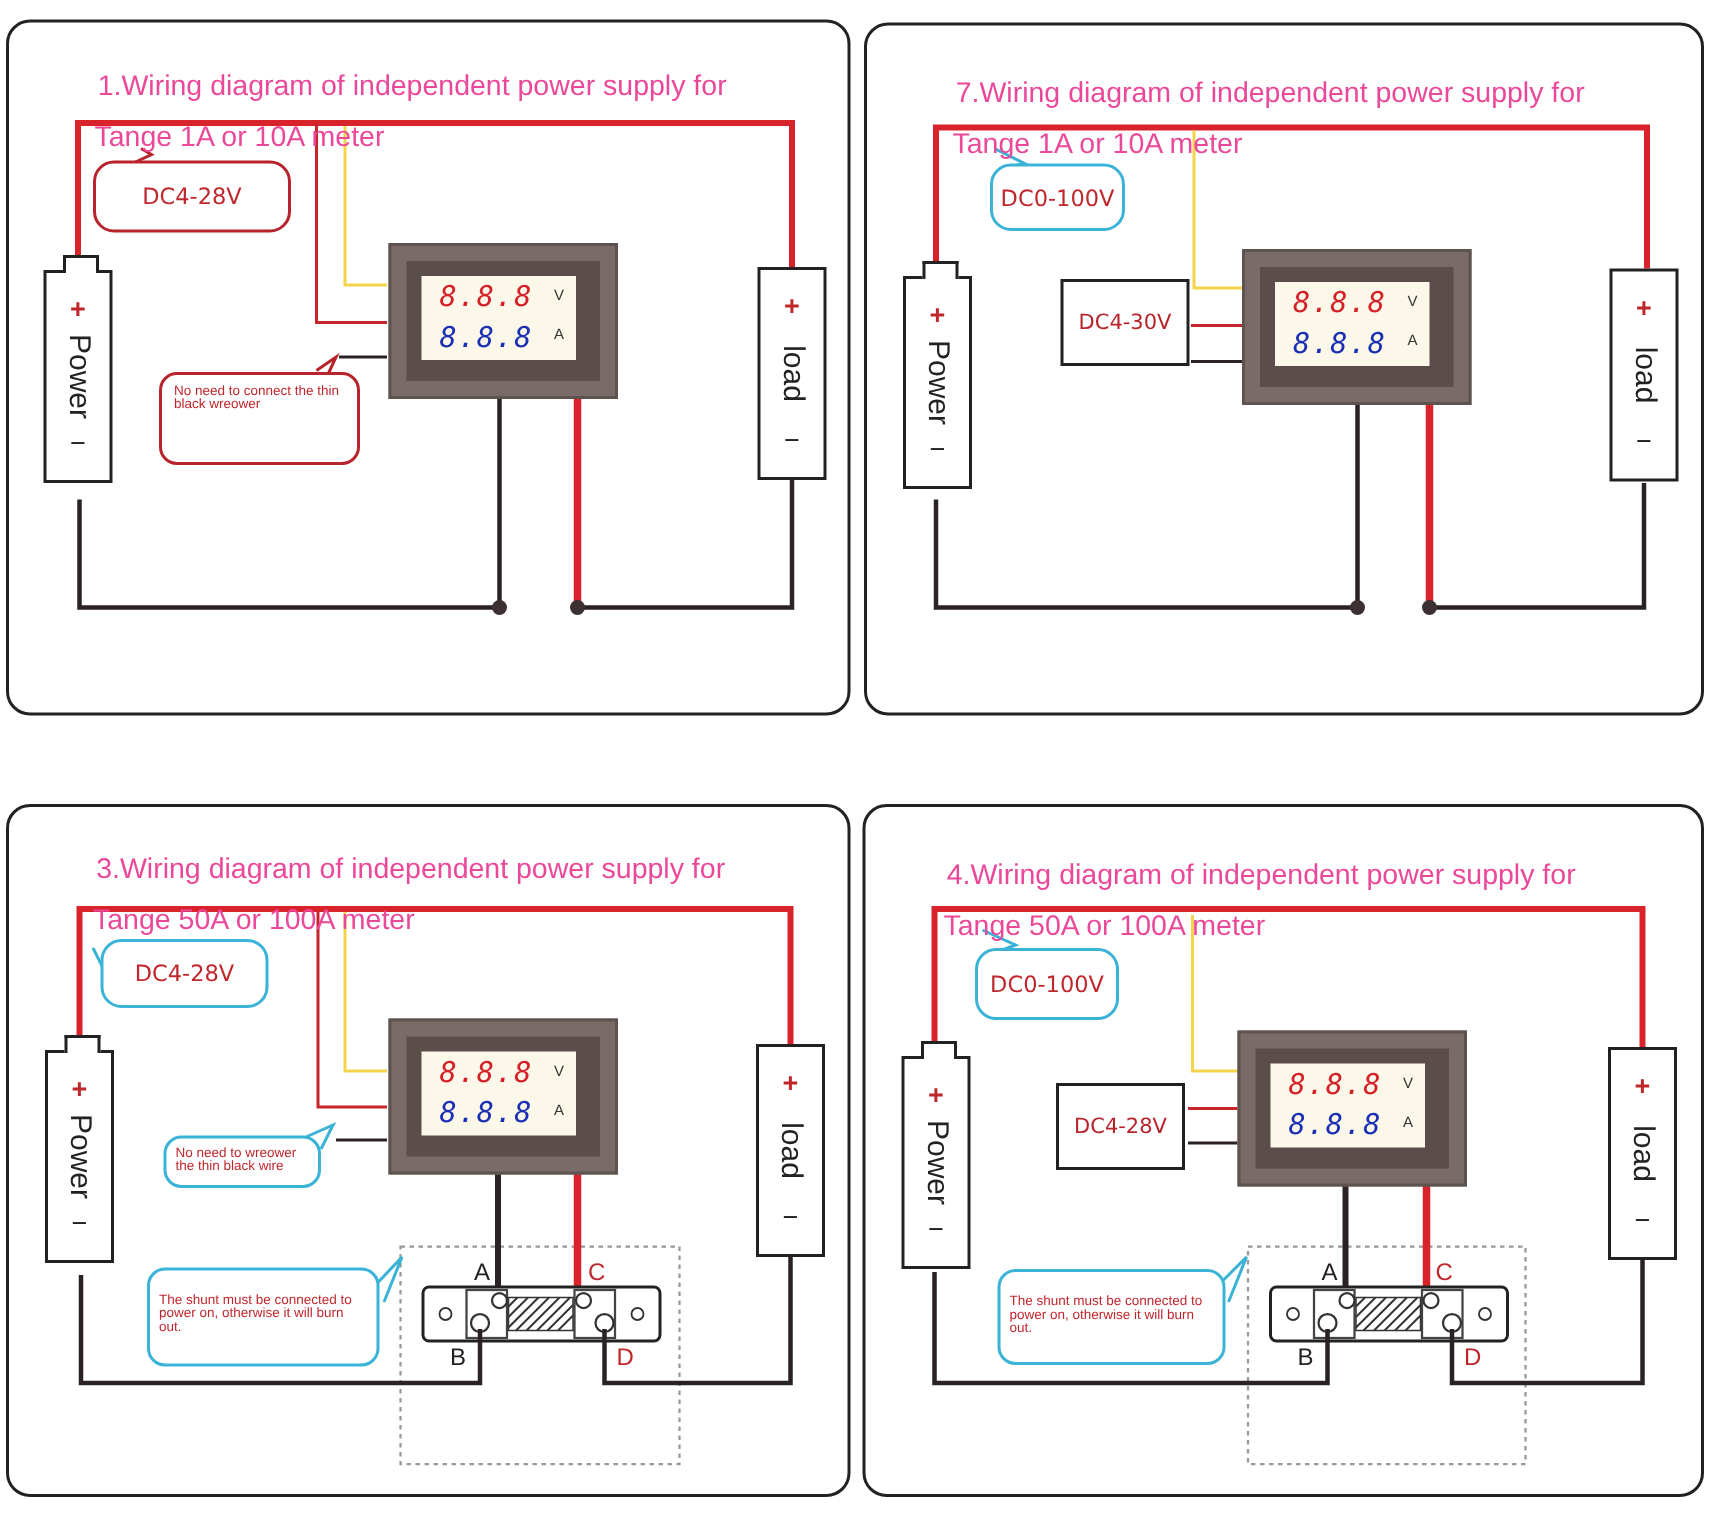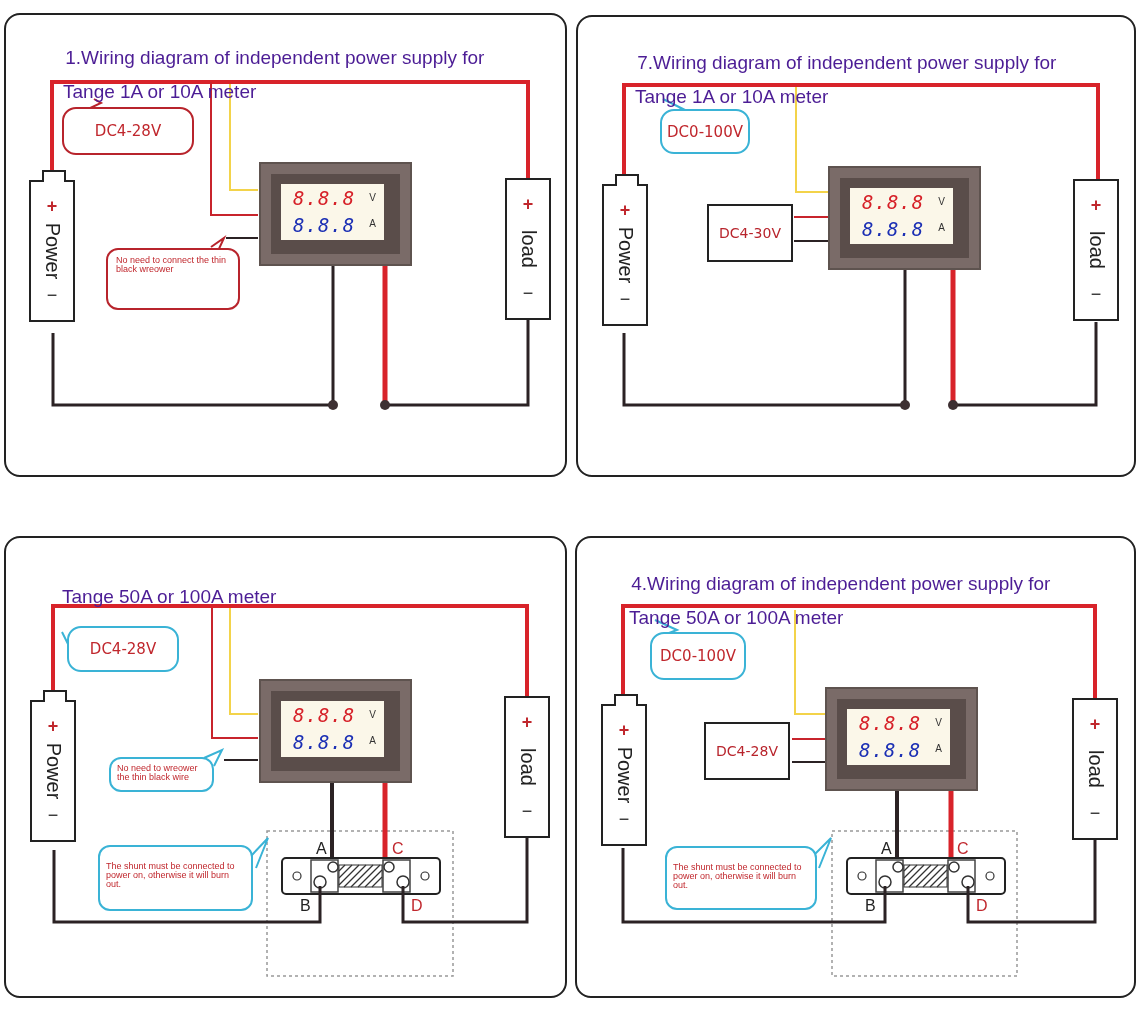--- a/index.html
+++ b/index.html
@@ -1,19 +1,19 @@
 <!DOCTYPE html>
 <html><head>
 <meta charset="utf-8">
 <style>
   html,body{margin:0;padding:0;background:#fff;}
   body{width:1139px;height:1018px;position:relative;overflow:hidden;font-family:"Liberation Sans",sans-serif;}
   .panel{position:absolute;border:2px solid #222;border-radius:16px;background:#fff;box-sizing:border-box;}
   .panel svg{position:absolute;left:0;top:0;overflow:visible;}
-  .title{position:absolute;font-size:19px;line-height:17px;color:#4c1d95;white-space:pre;}
+  .title{position:absolute;font-size:19px;line-height:17px;color:#ec4899;white-space:pre;}
   .title .l2{padding-left:19px;display:block;}
   .bubble{position:absolute;box-sizing:border-box;border:2px solid;border-radius:14px;color:#c0272d;display:flex;align-items:center;justify-content:center;font-family:"DejaVu Sans",sans-serif;font-size:15px;background:#fff;}
   .bubble.red{border-color:#b8242c;}
   .bubble.cyan{border-color:#3ab3d6;}
   .note{position:absolute;box-sizing:border-box;border:2px solid;border-radius:12px;color:#c0272d;font-size:9px;line-height:9px;padding:6px 8px;background:#fff;}
   .note.red{border-color:#b8242c;}
   .note.cyan{border-color:#3ab3d6;}
   .battery{position:absolute;box-sizing:border-box;border:2px solid #222;background:#fff;width:46px;height:142px;}
   .battery .cap{position:absolute;left:11px;top:-12px;width:20px;height:10px;border:2px solid #222;border-bottom:none;background:#fff;}
   .vlabel{position:absolute;left:50%;top:50%;transform:translate(-50%,-50%) rotate(90deg);font-size:20px;color:#222;white-space:nowrap;}
@@ -98,21 +98,21 @@
     <div class="cap"></div>
     <div class="plus">+</div>
     <div class="vlabel">Power</div>
     <div class="minus">−</div>
   </div>
   <div class="battery" style="left:495px;top:162px;">
     <div class="plus">+</div>
     <div class="vlabel">load</div>
     <div class="minus">−</div>
   </div>
-  <div class="supply" style="left:129px;top:187px;">DC4-30V</div>
+  <div class="supply" style="left:129px;top:169px;">DC4-30V</div>
   <div class="meter" style="left:250px;top:149px;">
     <div class="inner"></div>
     <div class="screen">
       <div class="digits v">8.8.8</div>
       <div class="unit v">V</div>
       <div class="digits a">8.8.8</div>
       <div class="unit a">A</div>
     </div>
   </div>
 </div>
@@ -148,20 +148,21 @@
       <circle cx="314" cy="344" r="6" fill="#fff" stroke="#333" stroke-width="1.5"></circle>
       <circle cx="397" cy="344" r="6" fill="#fff" stroke="#333" stroke-width="1.5"></circle>
     </g>
     <polyline points="48,312 48,384 314,384 314,348" fill="none" stroke="#2b2224" stroke-width="3"></polyline>
     <polyline points="397,348 397,384 521,384 521,300" fill="none" stroke="#2b2224" stroke-width="3"></polyline>
     <path d="M56,94 L62,106 L68,100" fill="#fff" stroke="#3ab3d6" stroke-width="2"></path>
     <path d="M198,220 L216,212 L208,228" fill="#fff" stroke="#3ab3d6" stroke-width="2"></path>
     <path d="M245,318 L262,300 L250,330" fill="#fff" stroke="#3ab3d6" stroke-width="2"></path>
   </svg>
   <div class="title" style="left:37px;top:16px;">
+    <span>3.Wiring diagram of independent power supply for</span>
     <span class="l2">Tange 50A or 100A meter</span>
   </div>
   <div class="bubble cyan" style="left:61px;top:88px;width:112px;height:46px;">DC4-28V</div>
   <div class="battery" style="left:24px;top:162px;">
     <div class="cap"></div>
     <div class="plus">+</div>
     <div class="vlabel">Power</div>
     <div class="minus">−</div>
   </div>
   <div class="battery" style="left:498px;top:158px;">

